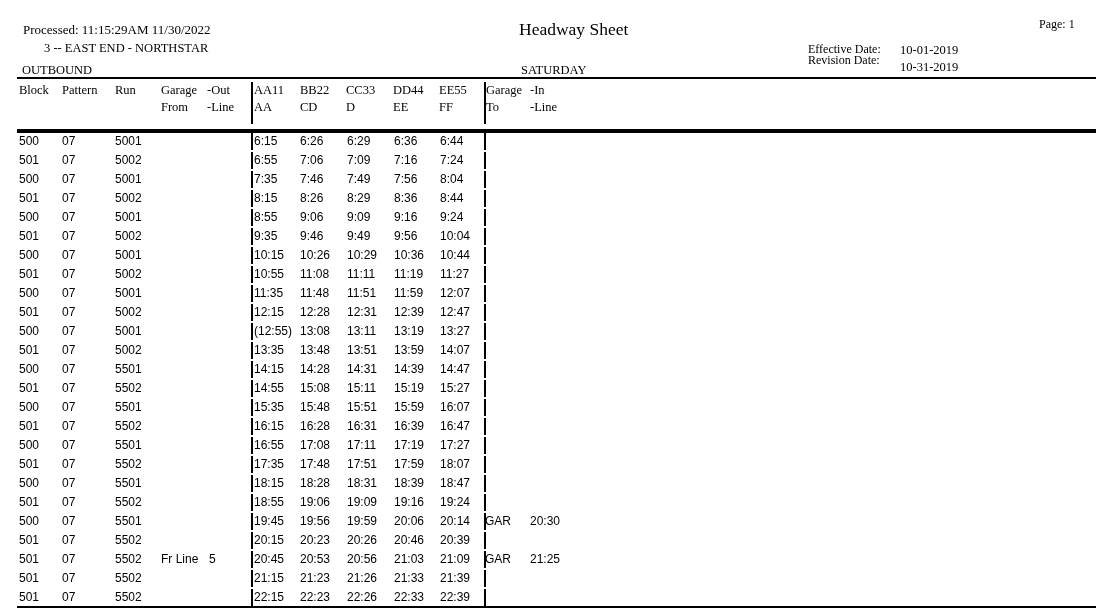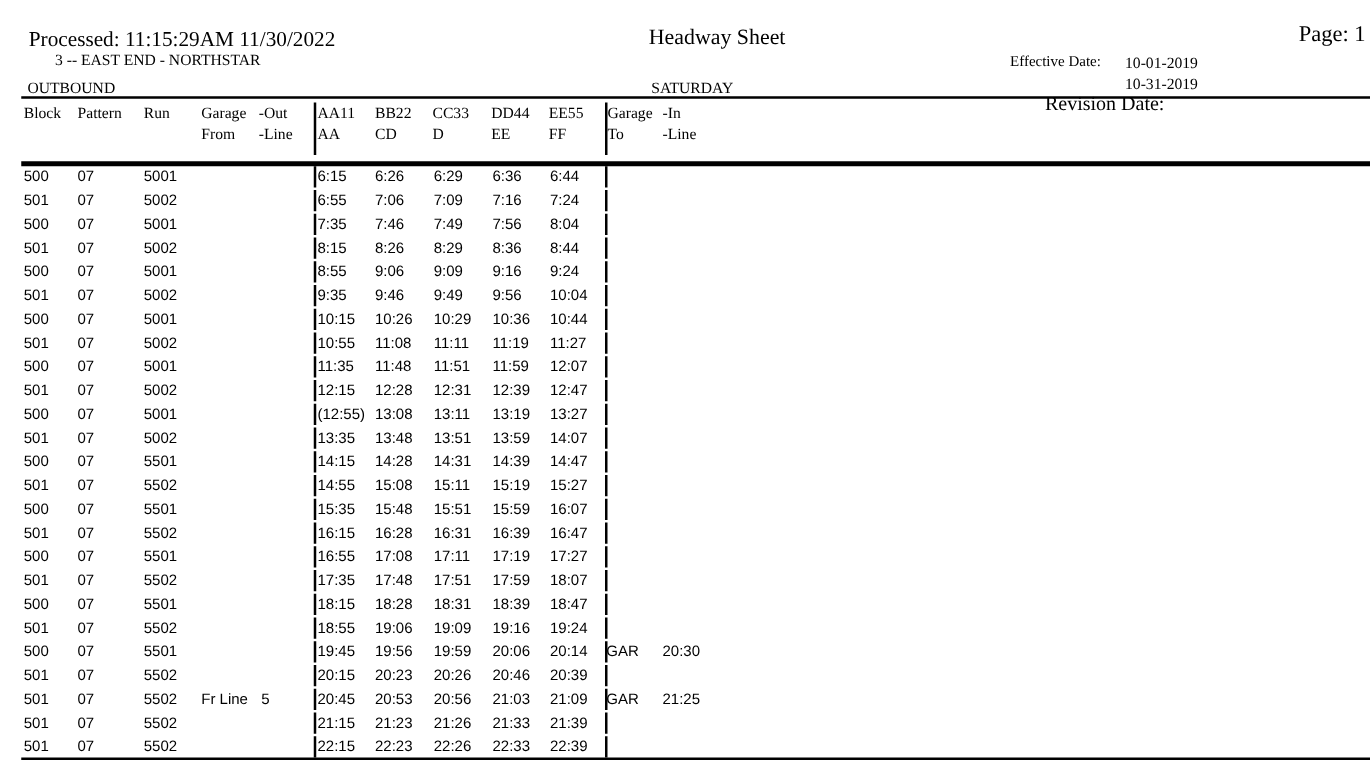--- a/index.html
+++ b/index.html
@@ -15,29 +15,29 @@
       color: #000000;
     }
     .serif {
       font-family: "Liberation Serif", "DejaVu Serif", serif;
     }
     .sans {
       font-family: "Liberation Sans", "DejaVu Sans", sans-serif;
     }
     .abs { position: absolute; white-space: nowrap; }
 
-    .processed { left: 23px; top: 22px; font-size: 17px; }
+    .processed { left: 23px; top: 22px; font-size: 13px; }
     .route { left: 44px; top: 41px; font-size: 12.5px; }
     .direction { left: 22px; top: 63px; font-size: 12.5px; }
     .title { left: 519px; top: 19px; font-size: 17.5px; }
     .daytype { left: 521px; top: 63px; font-size: 12.5px; text-align: right; }
-    .page { left: 1039px; top: 17px; font-size: 18px; }
+    .page { left: 1039px; top: 17px; font-size: 12px; }
     .eff-label { left: 808px; top: 42px; font-size: 12px; }
     .eff-value { left: 900px; top: 43px; font-size: 12.5px; }
-    .rev-label { left: 808px; top: 75px; font-size: 16px; margin-left: 28px; }
+    .rev-label { left: 808px; top: 53px; font-size: 12px; }
     .rev-value { left: 900px; top: 60px; font-size: 12.5px; }
 
     .rule-thin { position: absolute; left: 17px; right: 0; top: 77px; height: 1.5px; background: #000; }
     .rule-thick { position: absolute; left: 17px; right: 0; top: 129px; height: 4px; background: #000; }
     .rule-bottom { position: absolute; left: 17px; right: 0; top: 606px; height: 2px; background: #000; }
 
     .vline { position: absolute; width: 1.5px; background: #000; }
     .vline.hdr1 { left: 251px; top: 82px; height: 42px; }
     .vline.hdr2 { left: 484px; top: 82px; height: 42px; }
 

